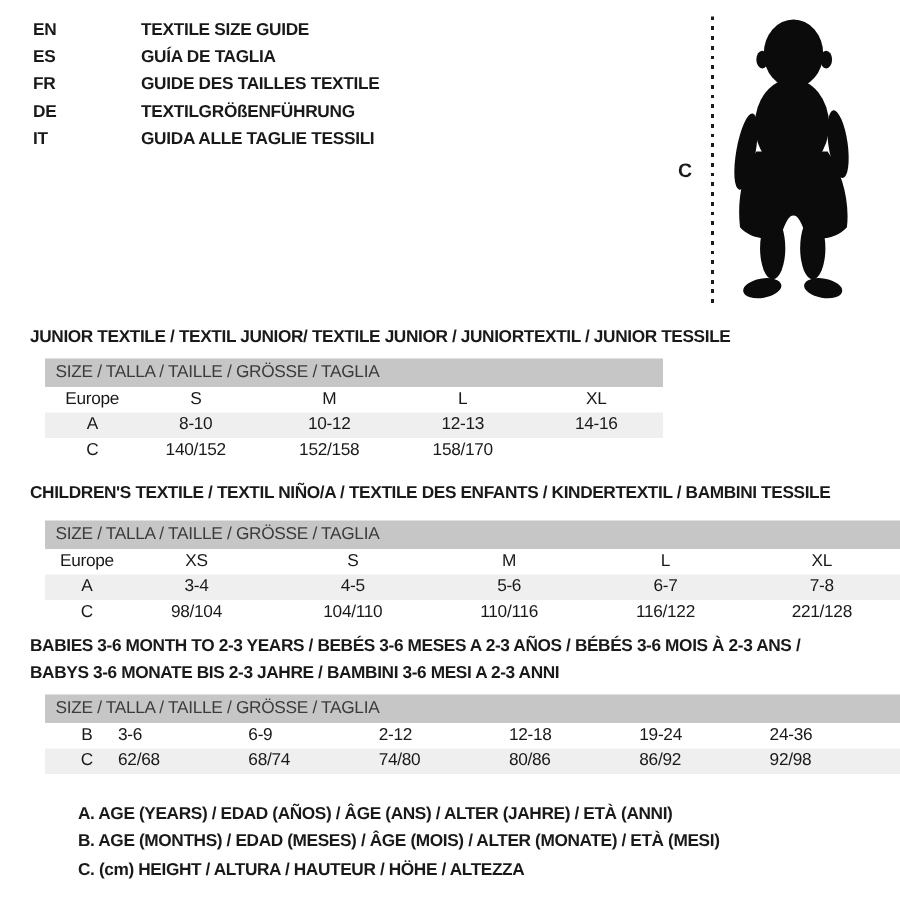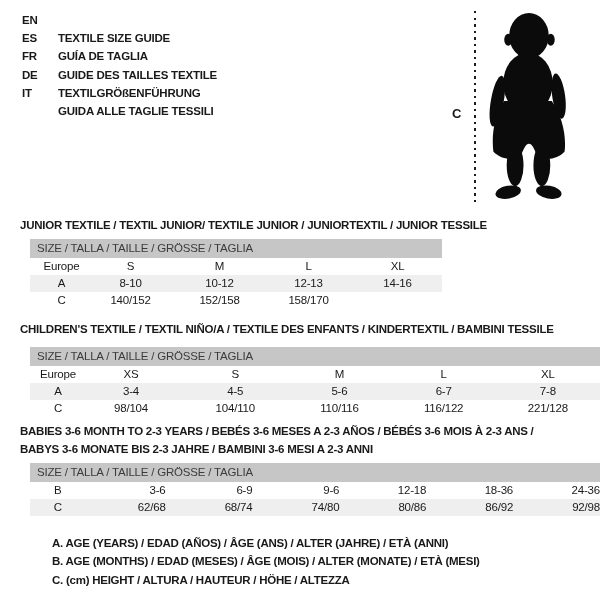--- a/index.html
+++ b/index.html
@@ -1,21 +1,21 @@
 <!DOCTYPE html>
 <html><head>
 <meta charset="utf-8">
 <style>
   html,body{margin:0;padding:0;background:#fff;}
   .canvas{position:relative;width:600px;height:600px;background:#fff;overflow:hidden;
           font-family:"Liberation Sans",sans-serif;color:#191919;}
 
   
   .langs{position:absolute;left:22px;top:11px;}
-  .lang-row{display:flex;height:18.2px;line-height:18.2px;font-size:11.5px;font-weight:700;letter-spacing:-0.2px;flex-direction:column;}
+  .lang-row{display:flex;height:18.2px;line-height:18.2px;font-size:11.5px;font-weight:700;letter-spacing:-0.2px;}
   .lang-code{width:36px;}
   .lang-title{white-space:nowrap;margin-left:36px;}
 
   
   .measure-line{position:absolute;left:474px;top:11px;width:2px;height:195px;
     background:repeating-linear-gradient(to bottom,#1c1c1c 0 2.5px,transparent 2.5px 6.5px);}
   .measure-label{position:absolute;left:452px;top:106px;font-size:13px;font-weight:700;}
   .baby{position:absolute;left:482px;top:9px;}
 
   
@@ -23,21 +23,21 @@
 
   
   .t{position:absolute;left:30px;}
   .bar{background:#c6c6c6;color:#3b3b3b;height:19px;line-height:19px;padding-left:7px;
        font-size:11.5px;letter-spacing:-0.2px;}
   .r{display:flex;height:17px;line-height:17px;font-size:11.5px;letter-spacing:-0.2px;color:#191919;}
   .r .l{padding-left:7px;text-align:center;}
   .stripe{background:#efefef;}
   .t1{width:412px;} .t1 .l{width:49px;} .t1 .v{width:89px;text-align:center;}
   .t2{width:570px;} .t2 .l{width:42px;} .t2 .v{width:104.5px;text-align:center;}
-  .t3{width:570px;} .t3 .l{width:42px;} .t3 .v{width:87.5px;text-align:right;}
+  .t3{width:570px;} .t3 .l{width:42px;} .t3 .v{width:87.5px;text-align:left;}
 
   
   .notes{position:absolute;left:20px;top:534px;}
   .note{height:18.4px;line-height:18.4px;font-size:11.5px;font-weight:700;letter-spacing:-0.25px;white-space:nowrap;margin-left:32px;}
 </style>
 </head>
 <body>
 
 <div class="canvas">
 
@@ -140,23 +140,23 @@
   <div class="sec-title" style="top:422px">
     <div>BABIES 3-6 MONTH TO 2-3 YEARS / BEBÉS 3-6 MESES A 2-3 AÑOS / BÉBÉS 3-6 MOIS À 2-3 ANS /</div>
     <div>BABYS 3-6 MONATE BIS 2-3 JAHRE / BAMBINI 3-6 MESI A 2-3 ANNI</div>
   </div>
   <div class="t t3" style="top:463px">
     <div class="bar">SIZE / TALLA / TAILLE / GRÖSSE / TAGLIA</div>
     <div class="r">
       <span class="l">B</span>
       <span class="v">3-6</span>
       <span class="v">6-9</span>
-      <span class="v">9-6</span>
+      <span class="v">2-12</span>
       <span class="v">12-18</span>
-      <span class="v">18-36</span>
+      <span class="v">19-24</span>
       <span class="v">24-36</span>
     </div>
     <div class="r stripe">
       <span class="l">C</span>
       <span class="v">62/68</span>
       <span class="v">68/74</span>
       <span class="v">74/80</span>
       <span class="v">80/86</span>
       <span class="v">86/92</span>
       <span class="v">92/98</span>

